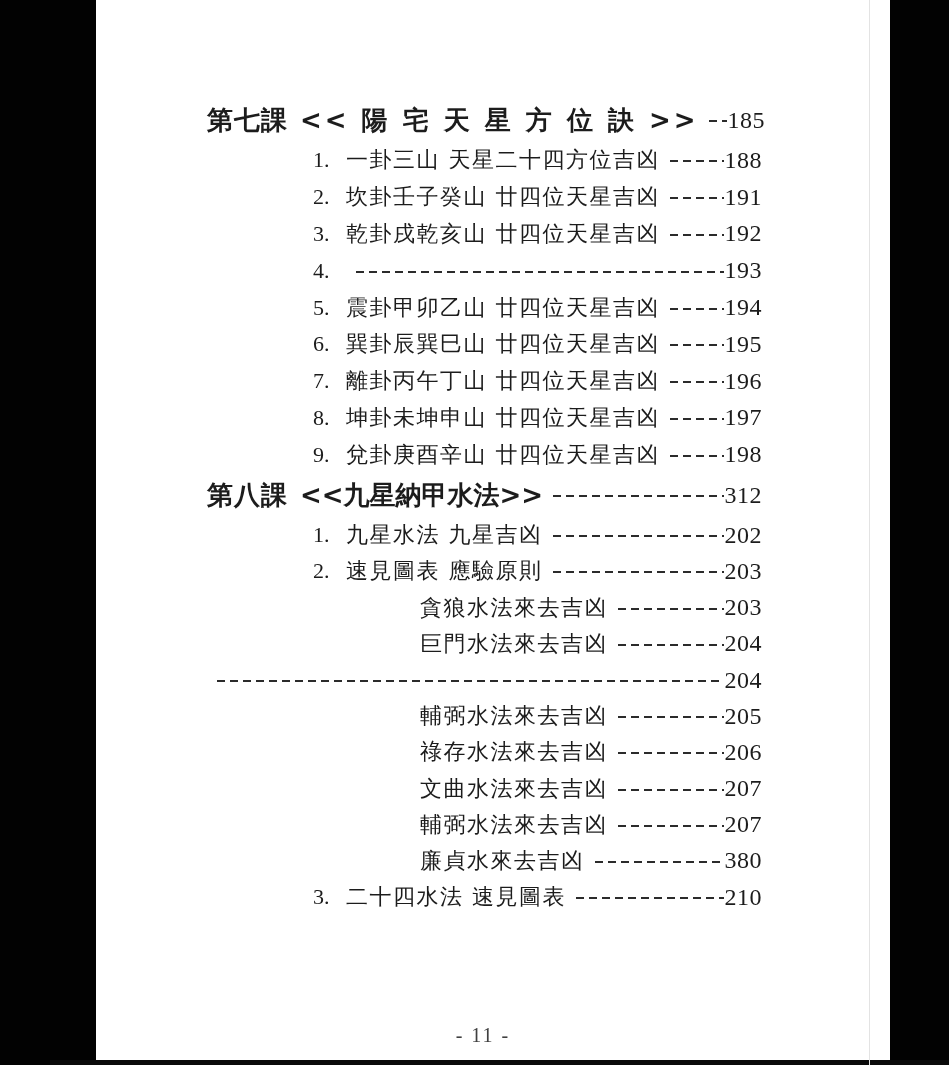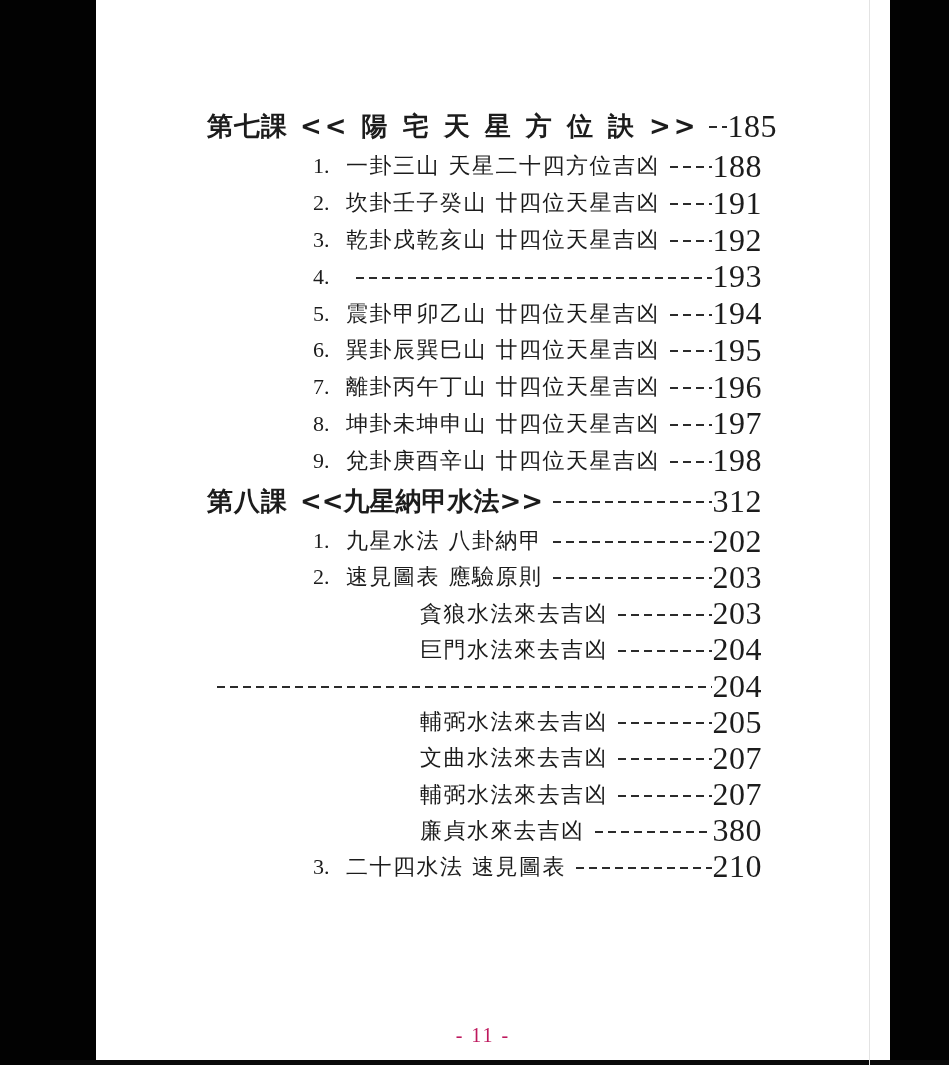--- a/index.html
+++ b/index.html
@@ -8,21 +8,21 @@
     background:#ffffff;
     font-family:"DejaVu Sans","Liberation Sans",sans-serif;
     color:#1c1c1c;
   }
   
   .scan-left{position:absolute;left:0;top:0;width:96px;height:1065px;background:#020202;}
   .scan-right{position:absolute;left:890px;top:0;width:59px;height:1065px;background:#020202;}
   .scan-bottom{position:absolute;left:50px;right:0;bottom:0;height:5px;background:#0a0a0a;}
   .page-shadow{position:absolute;left:869px;top:0;width:1px;height:1065px;background:#e3e3e3;}
 
-  .toc{position:absolute;left:207px;top:104px;width:555px;}
+  .toc{position:absolute;left:207px;top:98px;width:555px;}
   .toc-row{display:flex;align-items:center;}
 
   .sec-header{height:44px;font-size:26px;}
   .sec-header .sec-label{
     width:93px;flex:0 0 93px;font-weight:700;letter-spacing:1px;
   }
   .sec-header .sec-title{font-weight:600;white-space:nowrap;}
   .sec-header.spaced .sec-title{letter-spacing:3px;}
   .sec-header:not(:first-child){margin-top:71px;height:40px;}
 
@@ -35,27 +35,27 @@
   .toc-item.sub .item-title{margin-left:213px;}
   .item-title{white-space:nowrap;letter-spacing:1.5px;}
 
   .leader{
     flex:1 1 auto;height:2px;align-self:center;margin:2px 1px 0 10px;min-width:18px;
     background:repeating-linear-gradient(90deg,#2b2b2b 0 8px,transparent 8px 13px);
   }
   .page-num{
     flex:0 0 auto;text-align:left;
     font-family:"Liberation Serif","DejaVu Serif",serif;
-    font-size:32px;letter-spacing:0.5px;
+    font-size:24px;letter-spacing:0.5px;
   }
 
   .footer{
     position:absolute;left:96px;width:774px;top:1024px;text-align:center;
     font-family:"Liberation Serif","DejaVu Serif",serif;
-    font-size:20px;letter-spacing:2px;color:#be185d;
+    font-size:20px;letter-spacing:2px;color:#404040;
   }
 </style>
 </head>
 <body>
 
 <div class="scan-left"></div>
 <div class="scan-right"></div>
 <div class="scan-bottom"></div>
 <div class="page-shadow"></div>
 
@@ -133,21 +133,21 @@
     <div class="section sec2">
   <div class="toc-row sec-header">
     <span class="sec-label">第八課</span>
     <span class="sec-title">&lt;&lt;九星納甲水法&gt;&gt;</span>
     <span class="leader"></span>
     <span class="page-num">312</span>
   </div>
 
   <div class="toc-row toc-item">
     <span class="item-num">1.</span>
-    <span class="item-title">九星水法 八卦納甲</span>
+    <span class="item-title">九星水法 九星吉凶</span>
     <span class="leader"></span>
     <span class="page-num">202</span>
   </div>
 
   <div class="toc-row toc-item">
     <span class="item-num">2.</span>
     <span class="item-title">速見圖表 應驗原則</span>
     <span class="leader"></span>
     <span class="page-num">203</span>
   </div>
@@ -172,20 +172,26 @@
     <span class="page-num">204</span>
   </div>
 
   <div class="toc-row toc-item sub">
 
     <span class="item-title">輔弼水法來去吉凶</span>
     <span class="leader"></span>
     <span class="page-num">205</span>
   </div>
 
+  <div class="toc-row toc-item sub">
+
+    <span class="item-title">祿存水法來去吉凶</span>
+    <span class="leader"></span>
+    <span class="page-num">206</span>
+  </div>
 
   <div class="toc-row toc-item sub">
 
     <span class="item-title">文曲水法來去吉凶</span>
     <span class="leader"></span>
     <span class="page-num">207</span>
   </div>
 
   <div class="toc-row toc-item sub">
 

